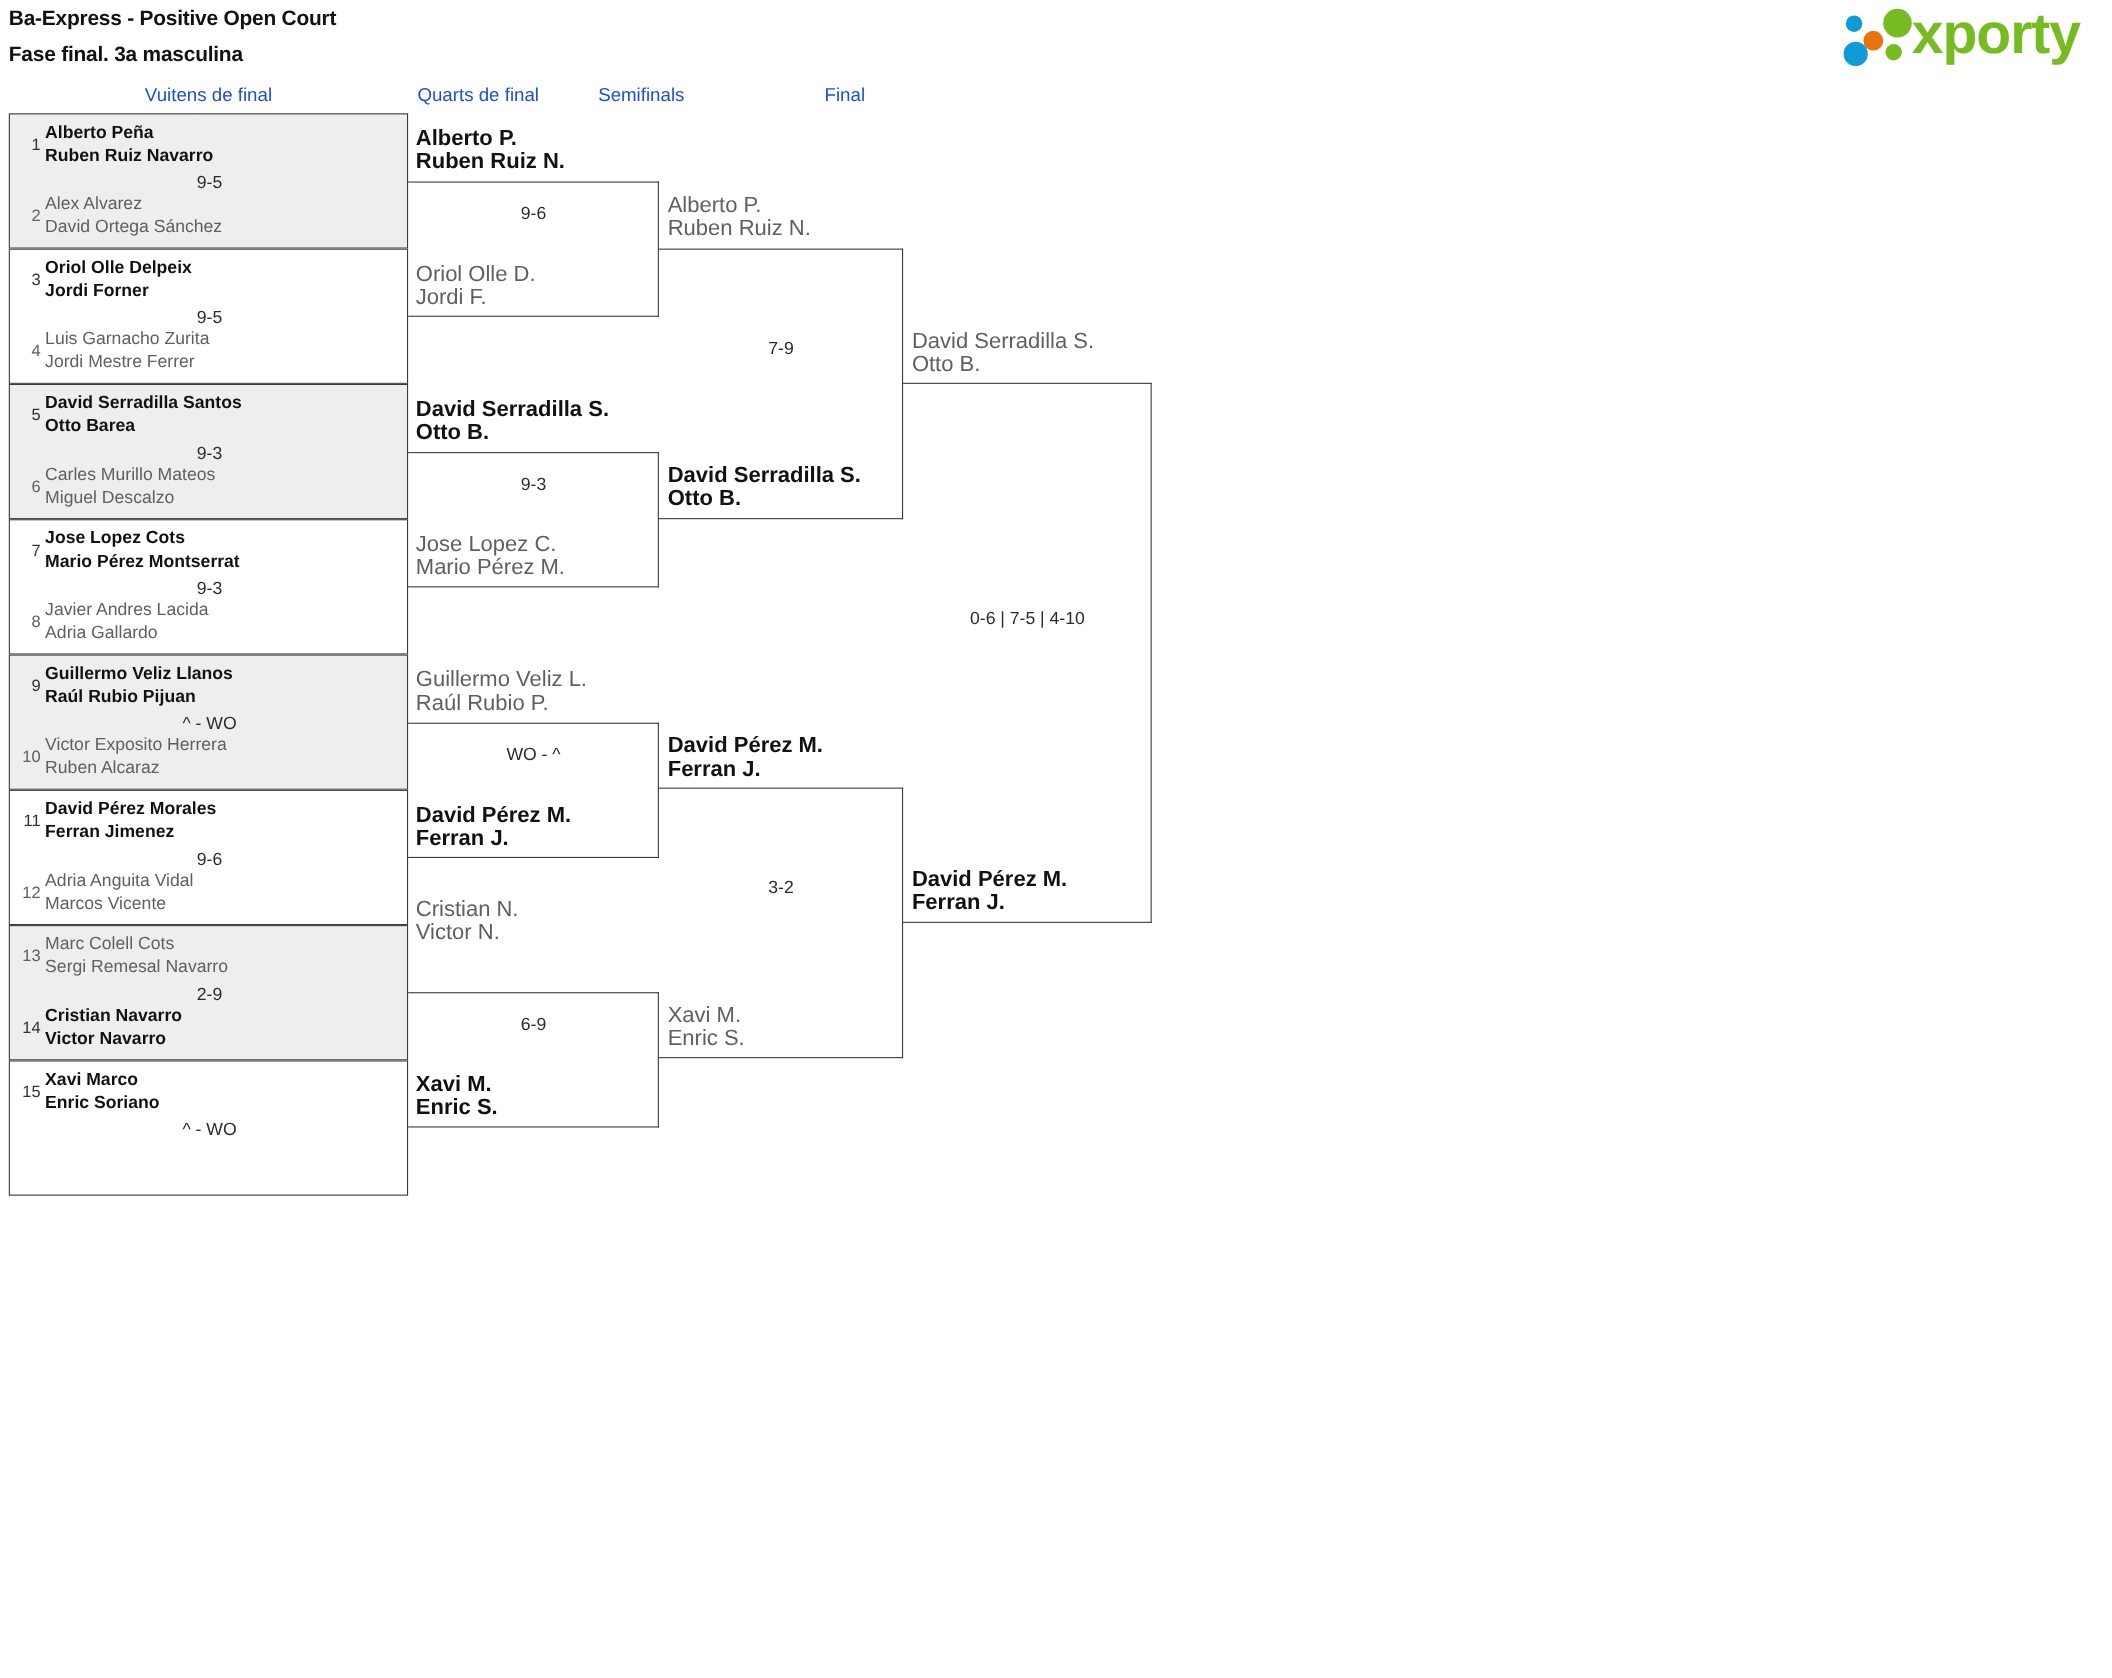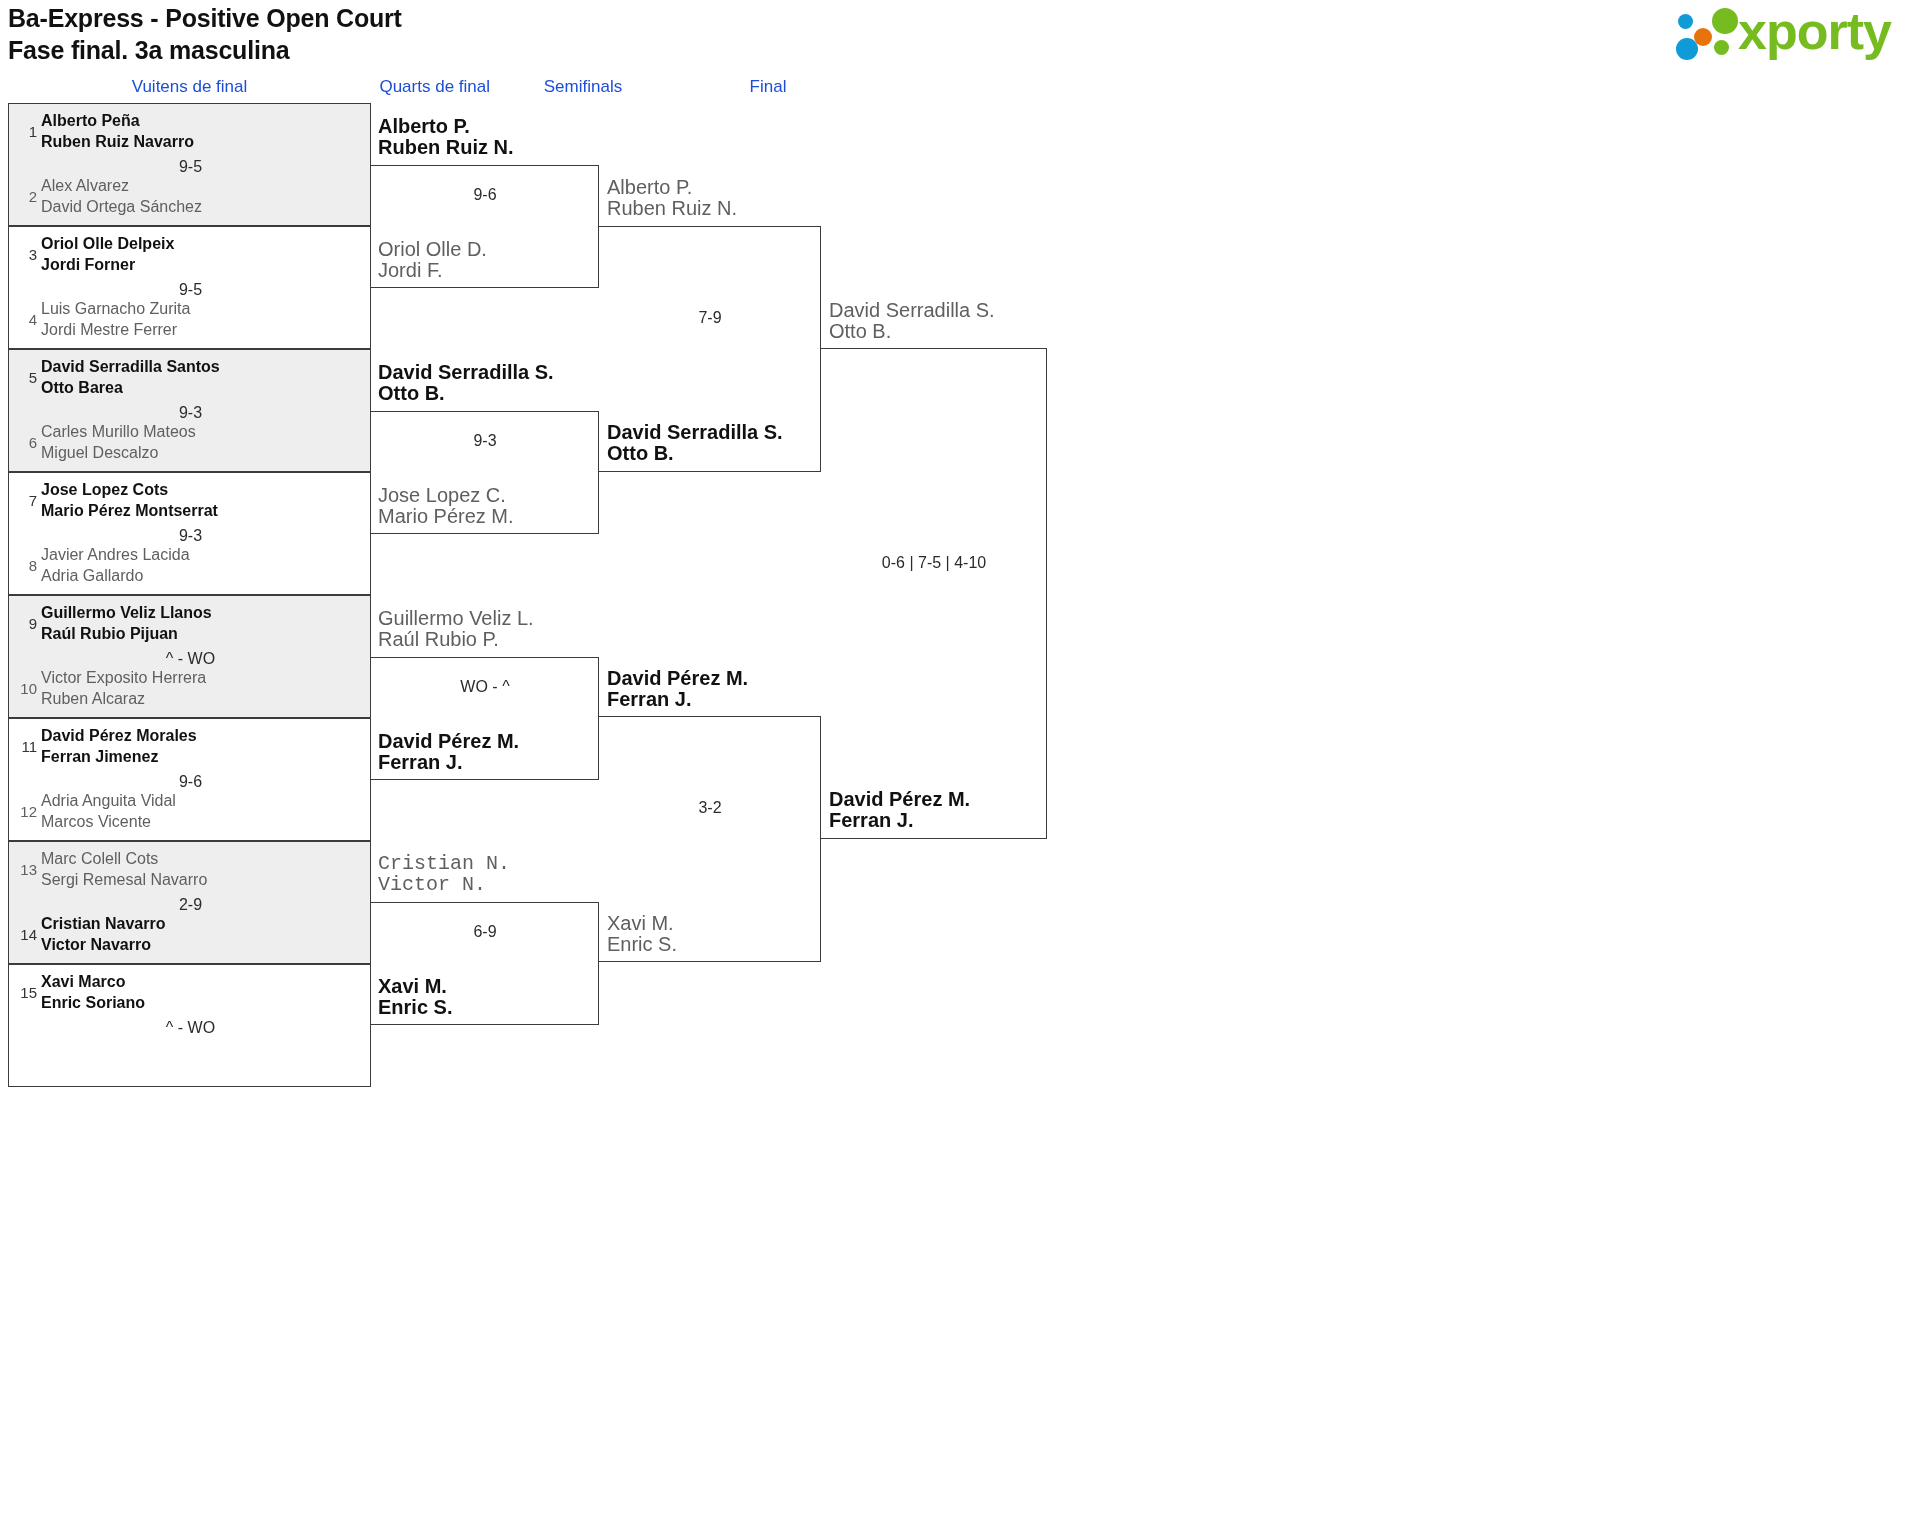--- a/index.html
+++ b/index.html
@@ -14,21 +14,21 @@
     color: #1a1a1a;
     position: relative;
     overflow: hidden;
   }
 
   
   #header-title {
     position: absolute;
     left: 8px;
     top: 2px;
-    font-size: 25px;
+    font-size: 19px;
     line-height: 32px;
     font-weight: bold;
     color: #111111;
     letter-spacing: -0.2px;
   }
   #header-title .line { display: block; white-space: pre; }
 
   
   #brand-logo {
     position: absolute;
@@ -339,21 +339,21 @@
     <span class="nm">Guillermo Veliz L.</span>
     <span class="nm">Raúl Rubio P.</span>
   </div>
   <div class="conn-box no-left" style="left:371px; top:657px; width:228px; height:123px;"></div>
   <div class="match-score" style="left:371px; top:677px; width:228px;">WO - ^</div>
   <div class="team-label winner" style="left:378px; top:731px;">
     <span class="nm">David Pérez M.</span>
     <span class="nm">Ferran J.</span>
   </div>
 
-  <div class="team-label loser" style="left:378px; top:853px;font-family:Liberation Mono, monospace;">
+  <div class="team-label loser" style="left:378px; top:817px;">
     <span class="nm">Cristian N.</span>
     <span class="nm">Victor N.</span>
   </div>
   <div class="conn-box no-left" style="left:371px; top:902px; width:228px; height:123px;"></div>
   <div class="match-score" style="left:371px; top:922px; width:228px;">6-9</div>
   <div class="team-label winner" style="left:378px; top:976px;">
     <span class="nm">Xavi M.</span>
     <span class="nm">Enric S.</span>
   </div>
 

